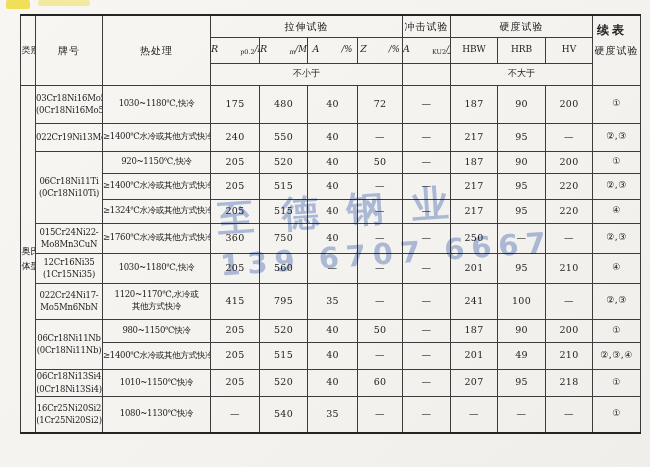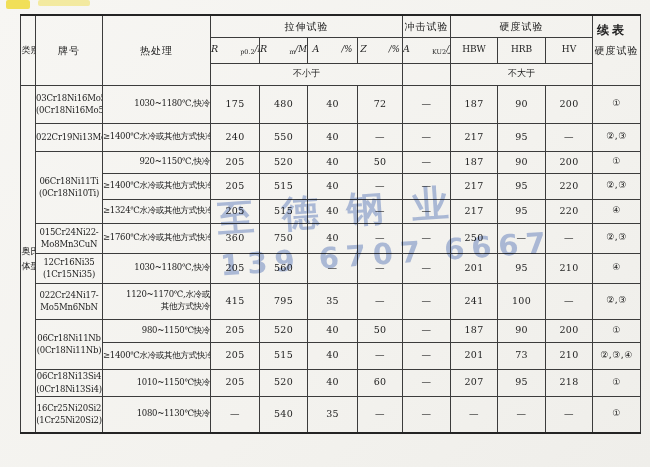--- a/index.html
+++ b/index.html
@@ -29,21 +29,21 @@
   .r0{height:38px}.r1{height:28px}.r2{height:22px}.r3{height:26px}.r4{height:24px}
   .r5{height:30px}.r6{height:30px}.r7{height:36px}.r8{height:23px}.r9{height:27px}
   .r10{height:27px}.r11{height:37px}
   th.grp{font-size:10px;letter-spacing:1px;}
   th.sym i{font-style:italic;font-size:9.5px;}
   th.sym sub{font-size:6.5px;vertical-align:-2px;margin-left:22px;}
   th.sym span{font-size:8.5px;font-style:italic;}
   .stack{width:19px;margin:0 auto;word-break:break-all;line-height:1.6;font-size:9px;letter-spacing:0;}
   .c-grade{font-size:8.5px;white-space:nowrap;letter-spacing:-0.2px;}
   .c-grade div{line-height:1.45;}
-  .c-heat{font-size:8.5px;white-space:nowrap;letter-spacing:-0.3px;text-align:right;}
+  .c-heat{font-size:8.5px;white-space:nowrap;letter-spacing:-0.3px;}
   .c-heat div{line-height:1.4;}
   .c-num{font-size:9.5px;letter-spacing:.3px;}
   .c-code{font-family:"DejaVu Sans","Liberation Sans",sans-serif;font-size:9px;letter-spacing:.5px;}
   .watermark{
     position:absolute;left:218px;top:183px;z-index:2;pointer-events:none;
     transform:rotate(-4deg);color:rgba(96,128,198,.48);
     mix-blend-mode:multiply;font-family:"DejaVu Sans","Liberation Sans",sans-serif;
     white-space:nowrap;
   }
   .wm-brand{font-size:37px;font-weight:bold;letter-spacing:28px;}
@@ -261,21 +261,21 @@
     <tr class="r9">
       <td class="c-heat">
           <div>≥1400℃水冷或其他方式快冷</div>
         </td>
       <td class="c-num">205</td>
       <td class="c-num">515</td>
       <td class="c-num">40</td>
       <td class="c-num">—</td>
       <td class="c-num">—</td>
       <td class="c-num">201</td>
-      <td class="c-num">73</td>
+      <td class="c-num">49</td>
       <td class="c-num">210</td>
       <td class="c-code">②,③,④</td>
     </tr>
     <tr class="r10">
       <td class="c-grade">
           <div>06Cr18Ni13Si4</div>
           <div>(0Cr18Ni13Si4)</div>
         </td>
       <td class="c-heat">
           <div>1010~1150℃快冷</div>

